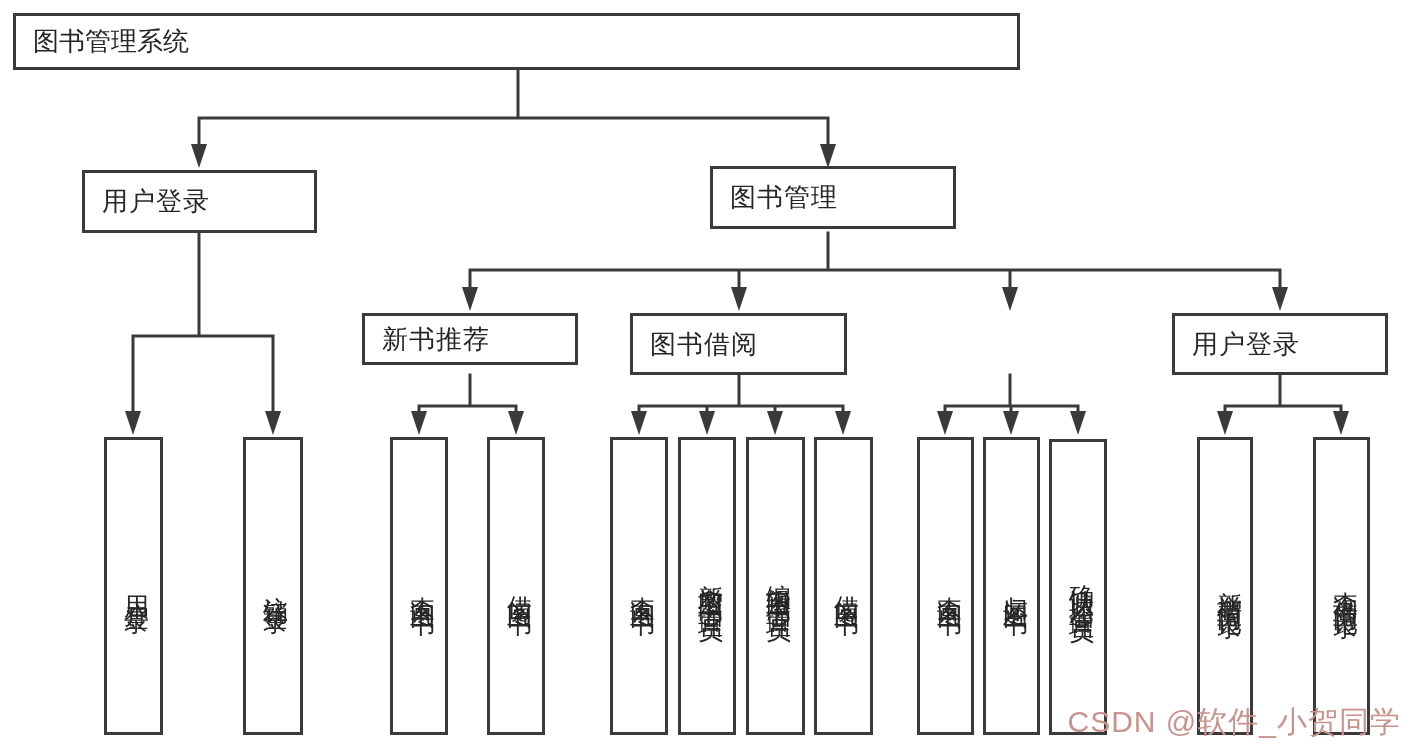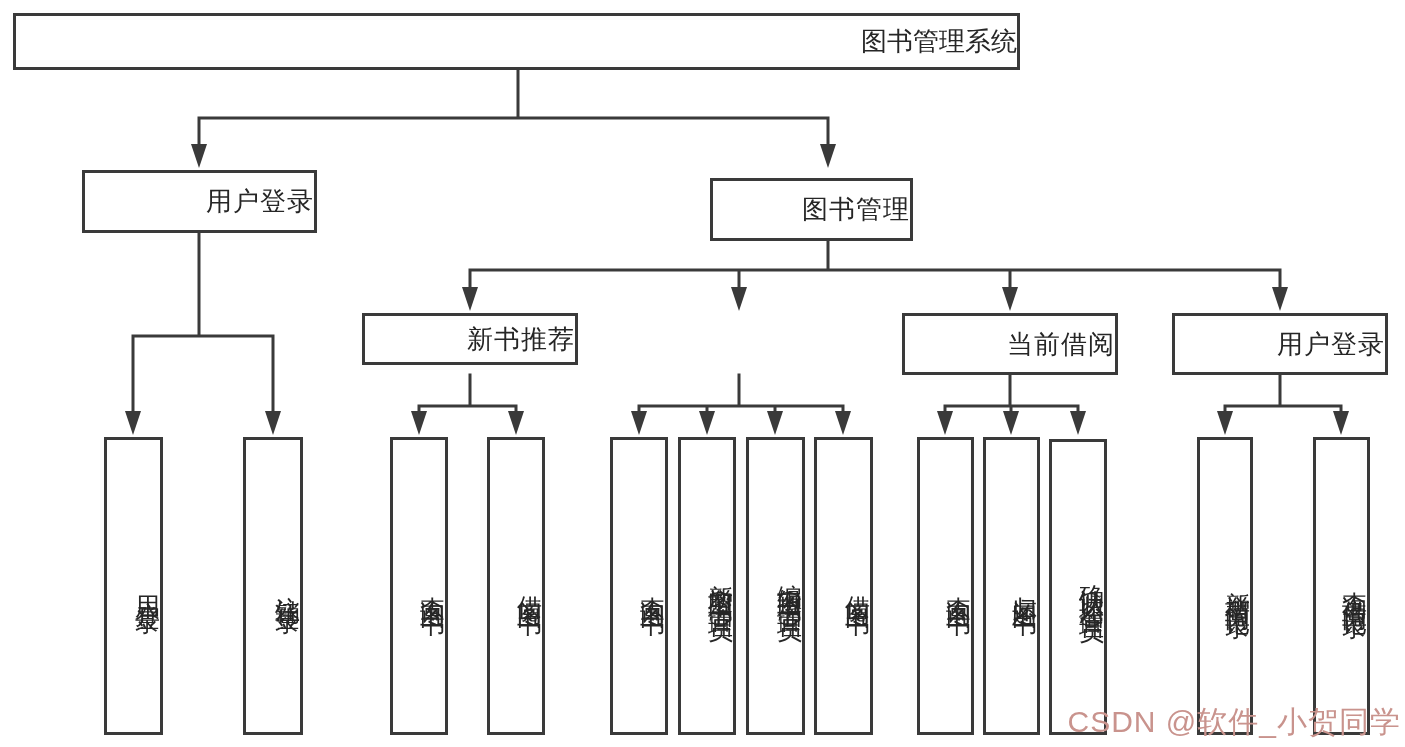--- a/index.html
+++ b/index.html
@@ -17,21 +17,22 @@
     font-family:"Liberation Sans", sans-serif;
   }
   .stage svg{position:absolute;left:0;top:0;}
   .box{
     position:absolute;
     box-sizing:border-box;
     background:#fff;
     border:3px solid var(--line);
     display:flex;
     align-items:center;
-    justify-content:flex-end;
+    justify-content:flex-start;
+    padding-left:17px;
   }
   .lbl{
     color:var(--text);
     font-size:26px;
     letter-spacing:1px;
     white-space:nowrap;
     line-height:1.1;
   }
   .vbox .lbl{
     writing-mode:vertical-lr;
@@ -88,29 +89,29 @@
     <polygon class="arrow" points="1333,411 1349,411 1341,435"></polygon>
   </svg>
 
   <div class="box hbox" style="left:13px;top:13px;width:1007px;height:57px">
     <span class="lbl" style="letter-spacing:0">图书管理系统</span>
   </div>
 
   <div class="box hbox" style="left:82px;top:170px;width:235px;height:63px">
     <span class="lbl">用户登录</span>
   </div>
-  <div class="box hbox" style="left:710px;top:178px;width:203px;height:63px">
+  <div class="box hbox" style="left:710px;top:166px;width:246px;height:63px">
     <span class="lbl">图书管理</span>
   </div>
 
   <div class="box hbox" style="left:362px;top:313px;width:216px;height:52px">
     <span class="lbl">新书推荐</span>
   </div>
-  <div class="box hbox" style="left:902px;top:313px;width:216px;height:62px">
-    <span class="lbl">当前借阅</span>
+  <div class="box hbox" style="left:630px;top:313px;width:217px;height:62px">
+    <span class="lbl">图书借阅</span>
   </div>
   <div class="box hbox" style="left:1172px;top:313px;width:216px;height:62px">
     <span class="lbl">用户登录</span>
   </div>
 
   <div class="box vbox" style="left:104px;top:437px;width:59px;height:298px">
     <span class="lbl">用户登录</span>
   </div>
   <div class="box vbox" style="left:243px;top:437px;width:60px;height:298px">
     <span class="lbl">注销登录</span>

